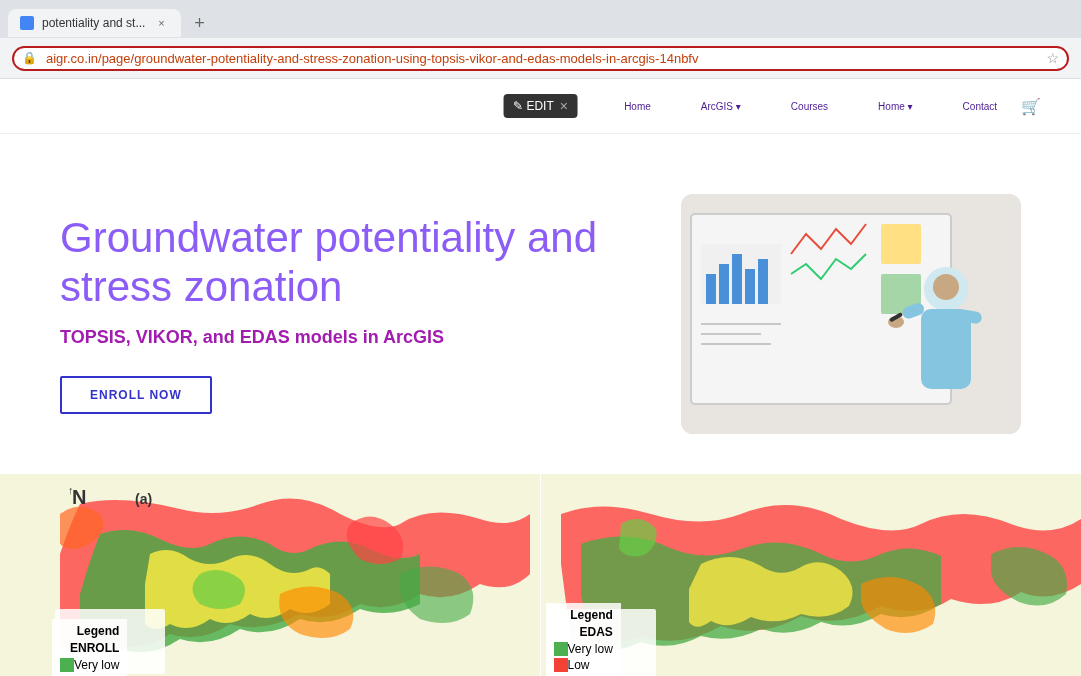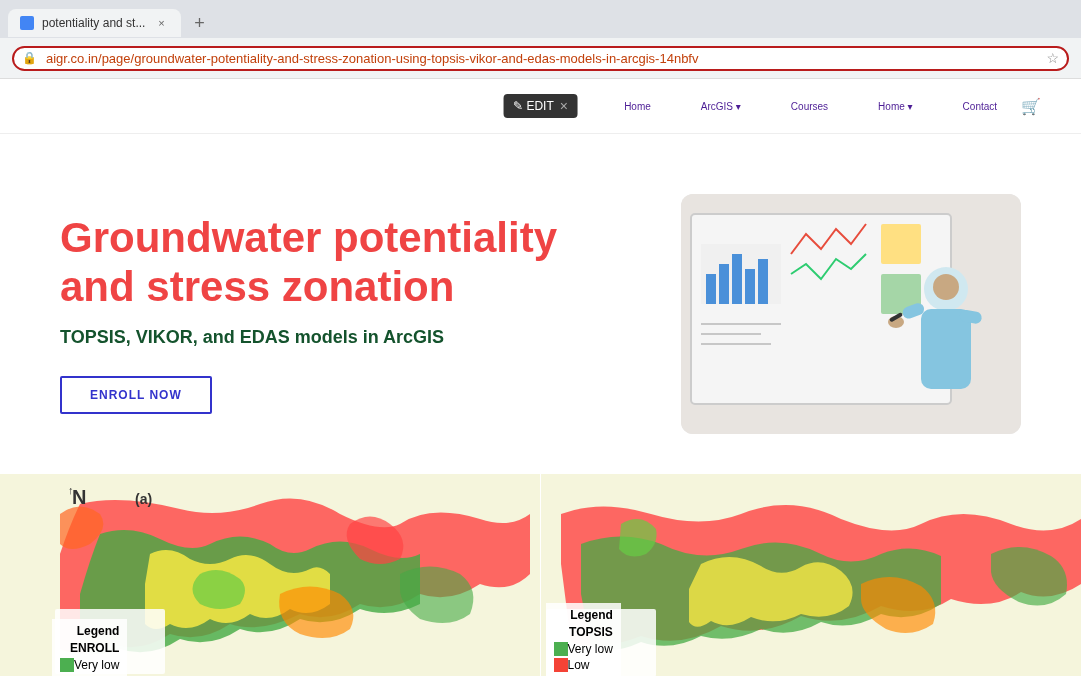--- a/index.html
+++ b/index.html
@@ -172,29 +172,29 @@
       padding: 40px 60px 20px 60px;
       background: #fff;
       min-height: 340px;
       gap: 40px;
     }
     .hero-text {
       flex: 1;
     }
     .hero-title {
       font-size: 42px;
-      font-weight: 700;
-      color: #ef4444;
+      font-weight: 400;
+      color: #8b5cf6;
       line-height: 1.15;
       margin-bottom: 16px;
     }
     .hero-subtitle {
       font-size: 18px;
       font-weight: 700;
-      color: #14532d;
+      color: #a21caf;
       margin-bottom: 28px;
     }
     .enroll-btn {
       border: 2px solid #3333cc;
       background: transparent;
       color: #3333cc;
       padding: 10px 28px;
       font-size: 12px;
       font-weight: 700;
       letter-spacing: 1px;
@@ -385,21 +385,21 @@
       <path d="M320,110 Q350,95 380,112 Q400,127 392,150 Q370,165 345,155 Q320,140 320,125 Z" fill="#ff8800" opacity="0.65"></path>
       <path d="M450,80 Q480,65 510,82 Q530,95 525,120 Q505,138 478,128 Q452,115 450,98 Z" fill="#44aa44" opacity="0.65"></path>
 
       <path d="M80,50 Q100,38 115,55 Q118,70 105,80 Q88,87 78,75 Z" fill="#66cc44" opacity="0.7"></path>
 
       <rect x="5" y="135" width="110" height="68" fill="rgba(255,255,255,0.85)" rx="2"></rect>
     </svg>
     
     <div class="map-legend" style="position:absolute;bottom:5px;left:5px;background:rgba(255,255,255,0.85);padding:5px 8px;font-size:12px;">
       <div class="legend-title">Legend</div>
-      <div class="legend-title">TOPSIS</div>
+      <div class="legend-title">EDAS</div>
       <div class="legend-row">
         <div class="legend-color" style="background:#4caf50;"></div>
         <span>Very low</span>
       </div>
       <div class="legend-row">
         <div class="legend-color" style="background:#f44336;"></div>
         <span>Low</span>
       </div>
     </div>
   </div>

